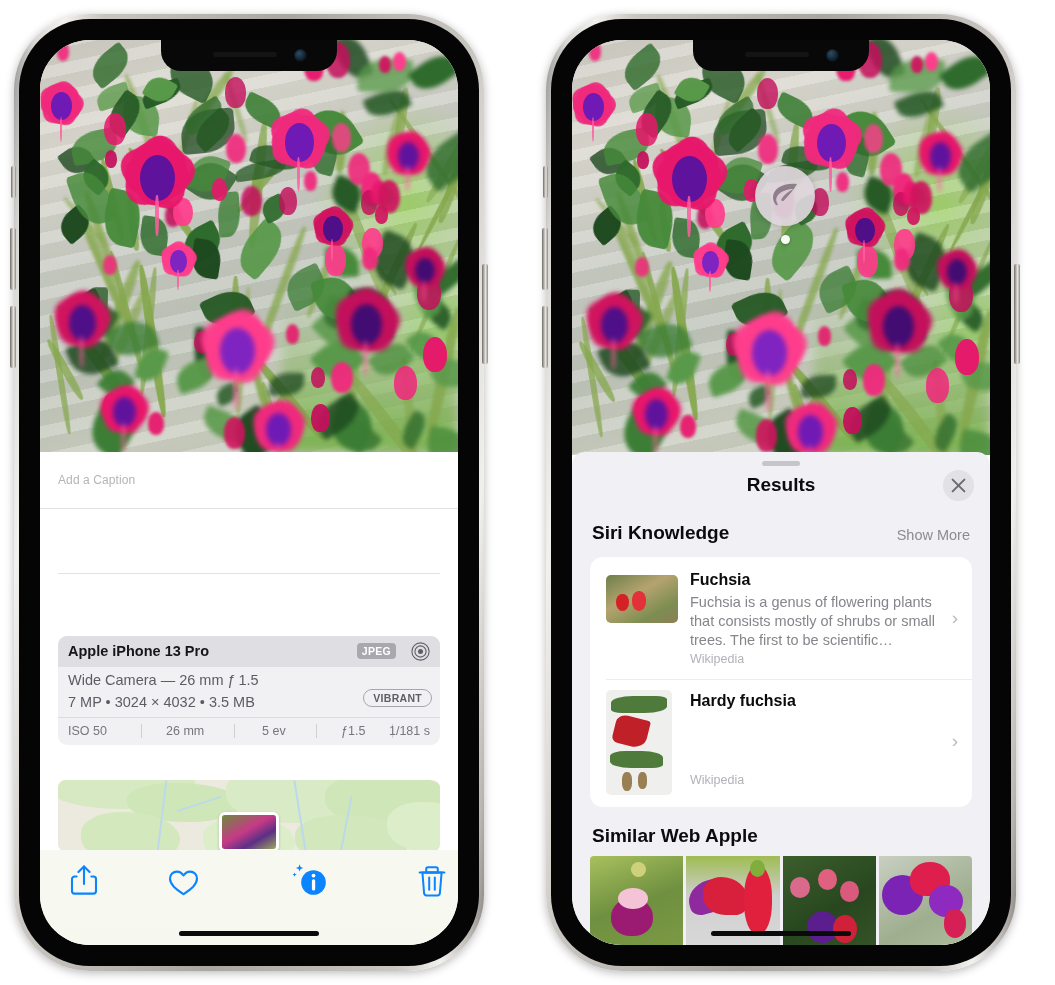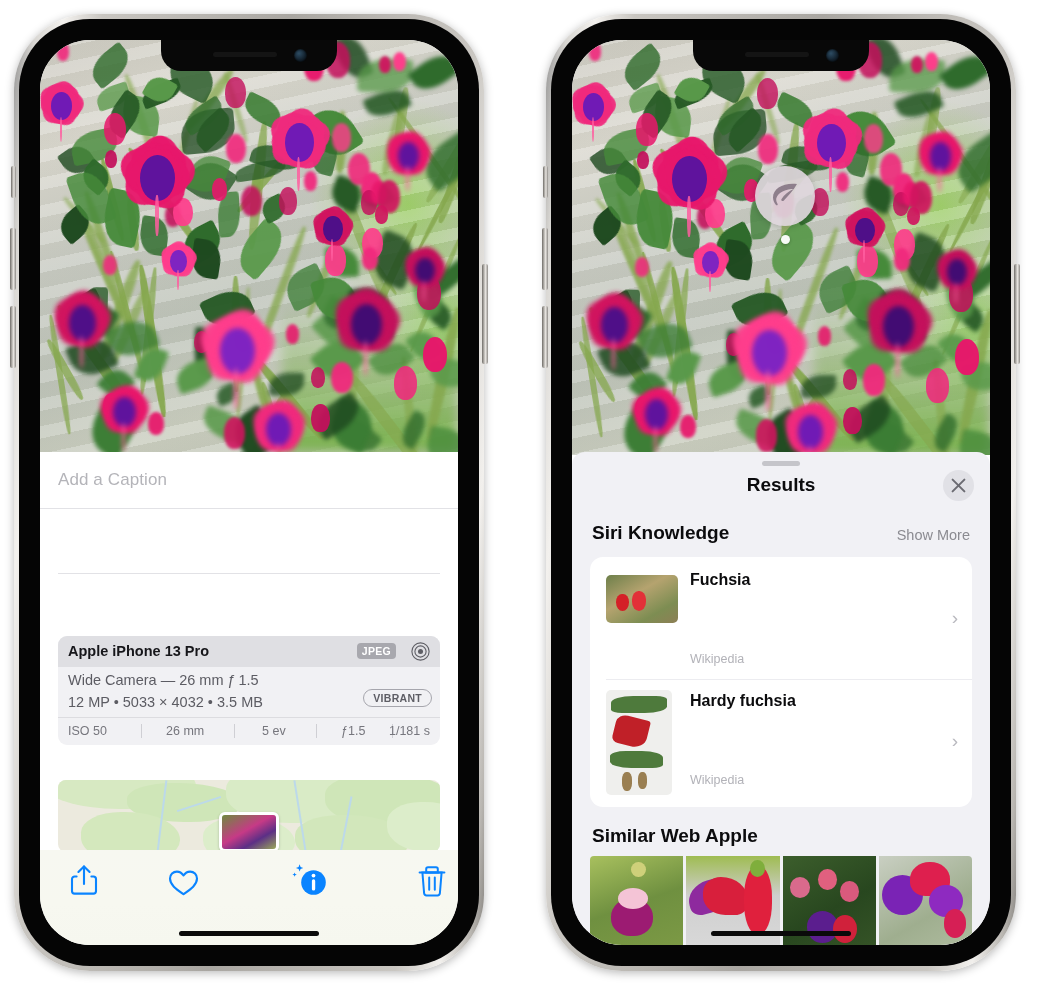--- a/index.html
+++ b/index.html
@@ -60,21 +60,21 @@
     opacity:.8;}
   .photo .grass{position:absolute;left:58%;right:0;top:62%;bottom:0;
     background:linear-gradient(180deg,rgba(120,180,60,.0),rgba(110,175,60,.85));filter:blur(6px);}
   .blob{position:absolute;border-radius:50%;}
   .leaf{position:absolute;border-radius:60% 10% 60% 10%;}
   .photo .fg{position:absolute;inset:0;}
 
   
   .l-caption{position:absolute;left:0;right:0;background:#fff;}
   .l-caption .ph{position:absolute;left:18px;top:50%;transform:translateY(-50%);
-    font-size:17px;color:#b4b4b9;letter-spacing:.1px;}
+    font-size:12px;color:#b4b4b9;letter-spacing:.1px;}
   .hair{position:absolute;left:0;right:0;height:1px;background:#e2e2e6;}
 
   .l-lookup{position:absolute;left:0;right:0;background:#f7f7fa;}
   .lu-icon{position:absolute;left:16px;top:50%;transform:translateY(-50%);
     width:38px;height:38px;border-radius:50%;background:#e6e6ea;}
   .lu-icon svg{position:absolute;left:9px;top:10px;}
   .spark{position:absolute;left:12px;top:12px;width:20px;height:20px;pointer-events:none;}
   .lu-text{position:absolute;left:72px;top:50%;transform:translateY(-50%);
     font-size:17px;color:#121214;font-weight:700;white-space:nowrap;}
   .lu-text .dim{color:#9a9aa0;font-weight:400;}
@@ -422,21 +422,21 @@
           <div class="title">Apple iPhone 13 Pro</div>
           <div class="badge-jpeg">JPEG</div>
           <svg class="raw-ico" width="19" height="19" viewBox="0 0 19 19">
             <circle cx="9.5" cy="9.5" r="8.6" fill="none" stroke="#5e5e65" stroke-width="1.1"></circle>
             <circle cx="9.5" cy="9.5" r="5.6" fill="none" stroke="#5e5e65" stroke-width="1.1"></circle>
             <circle cx="9.5" cy="9.5" r="2.5" fill="#5e5e65"></circle>
           </svg>
         </div>
         <div class="cc-body">
           <div class="l1">Wide Camera — 26 mm ƒ 1.5</div>
-          <div class="l2">12 MP • 5033 × 4032 • 3.5 MB</div>
+          <div class="l2">7 MP • 3024 × 4032 • 3.5 MB</div>
           <div class="pill-vib">VIBRANT</div>
         </div>
         <div class="cc-foot">
           <span style="left:10px;">ISO 50</span>
           <i class="sep" style="left:83px;"></i>
           <span style="left:108px;">26 mm</span>
           <i class="sep" style="left:176px;"></i>
           <span style="left:204px;">5 ev</span>
           <i class="sep" style="left:258px;"></i>
           <span style="left:283px;">ƒ1.5</span>
@@ -773,20 +773,21 @@
 
         <div class="card" style="top:105px;height:250px;">
 
           <div class="row" style="top:0;height:122px;">
             <div class="thumb" style="top:18px;width:72px;height:48px;">
               <div style="position:absolute;inset:0;background:linear-gradient(150deg,#6d7f4a,#b5a36f 40%,#7d8d52 75%,#8d7f55);"></div>
               <div style="position:absolute;left:14%;top:40%;width:18%;height:36%;background:#d42027;border-radius:46% 46% 50% 50%;"></div>
               <div style="position:absolute;left:36%;top:34%;width:20%;height:40%;background:#e23138;border-radius:46% 46% 50% 50%;"></div>
             </div>
             <div class="tt" style="left:100px;top:14px;">Fuchsia</div>
+            <div class="dsc" style="left:100px;top:36px;">Fuchsia is a genus of flowering plants that consists mostly of shrubs or small trees. The first to be scientific…</div>
             <div class="src" style="left:100px;top:95px;">Wikipedia</div>
             <div class="chev" style="top:50px;">›</div>
           </div>
 
           <div class="row-div" style="top:122px;"></div>
 
           <div class="row" style="top:123px;height:127px;">
             <div class="thumb" style="top:10px;width:66px;height:105px;">
               <div style="position:absolute;inset:0;background:#efefed;"></div>
               <div style="position:absolute;left:8%;top:6%;width:84%;height:16%;background:#4e7a3c;border-radius:40% 20% 40% 20%;"></div>

